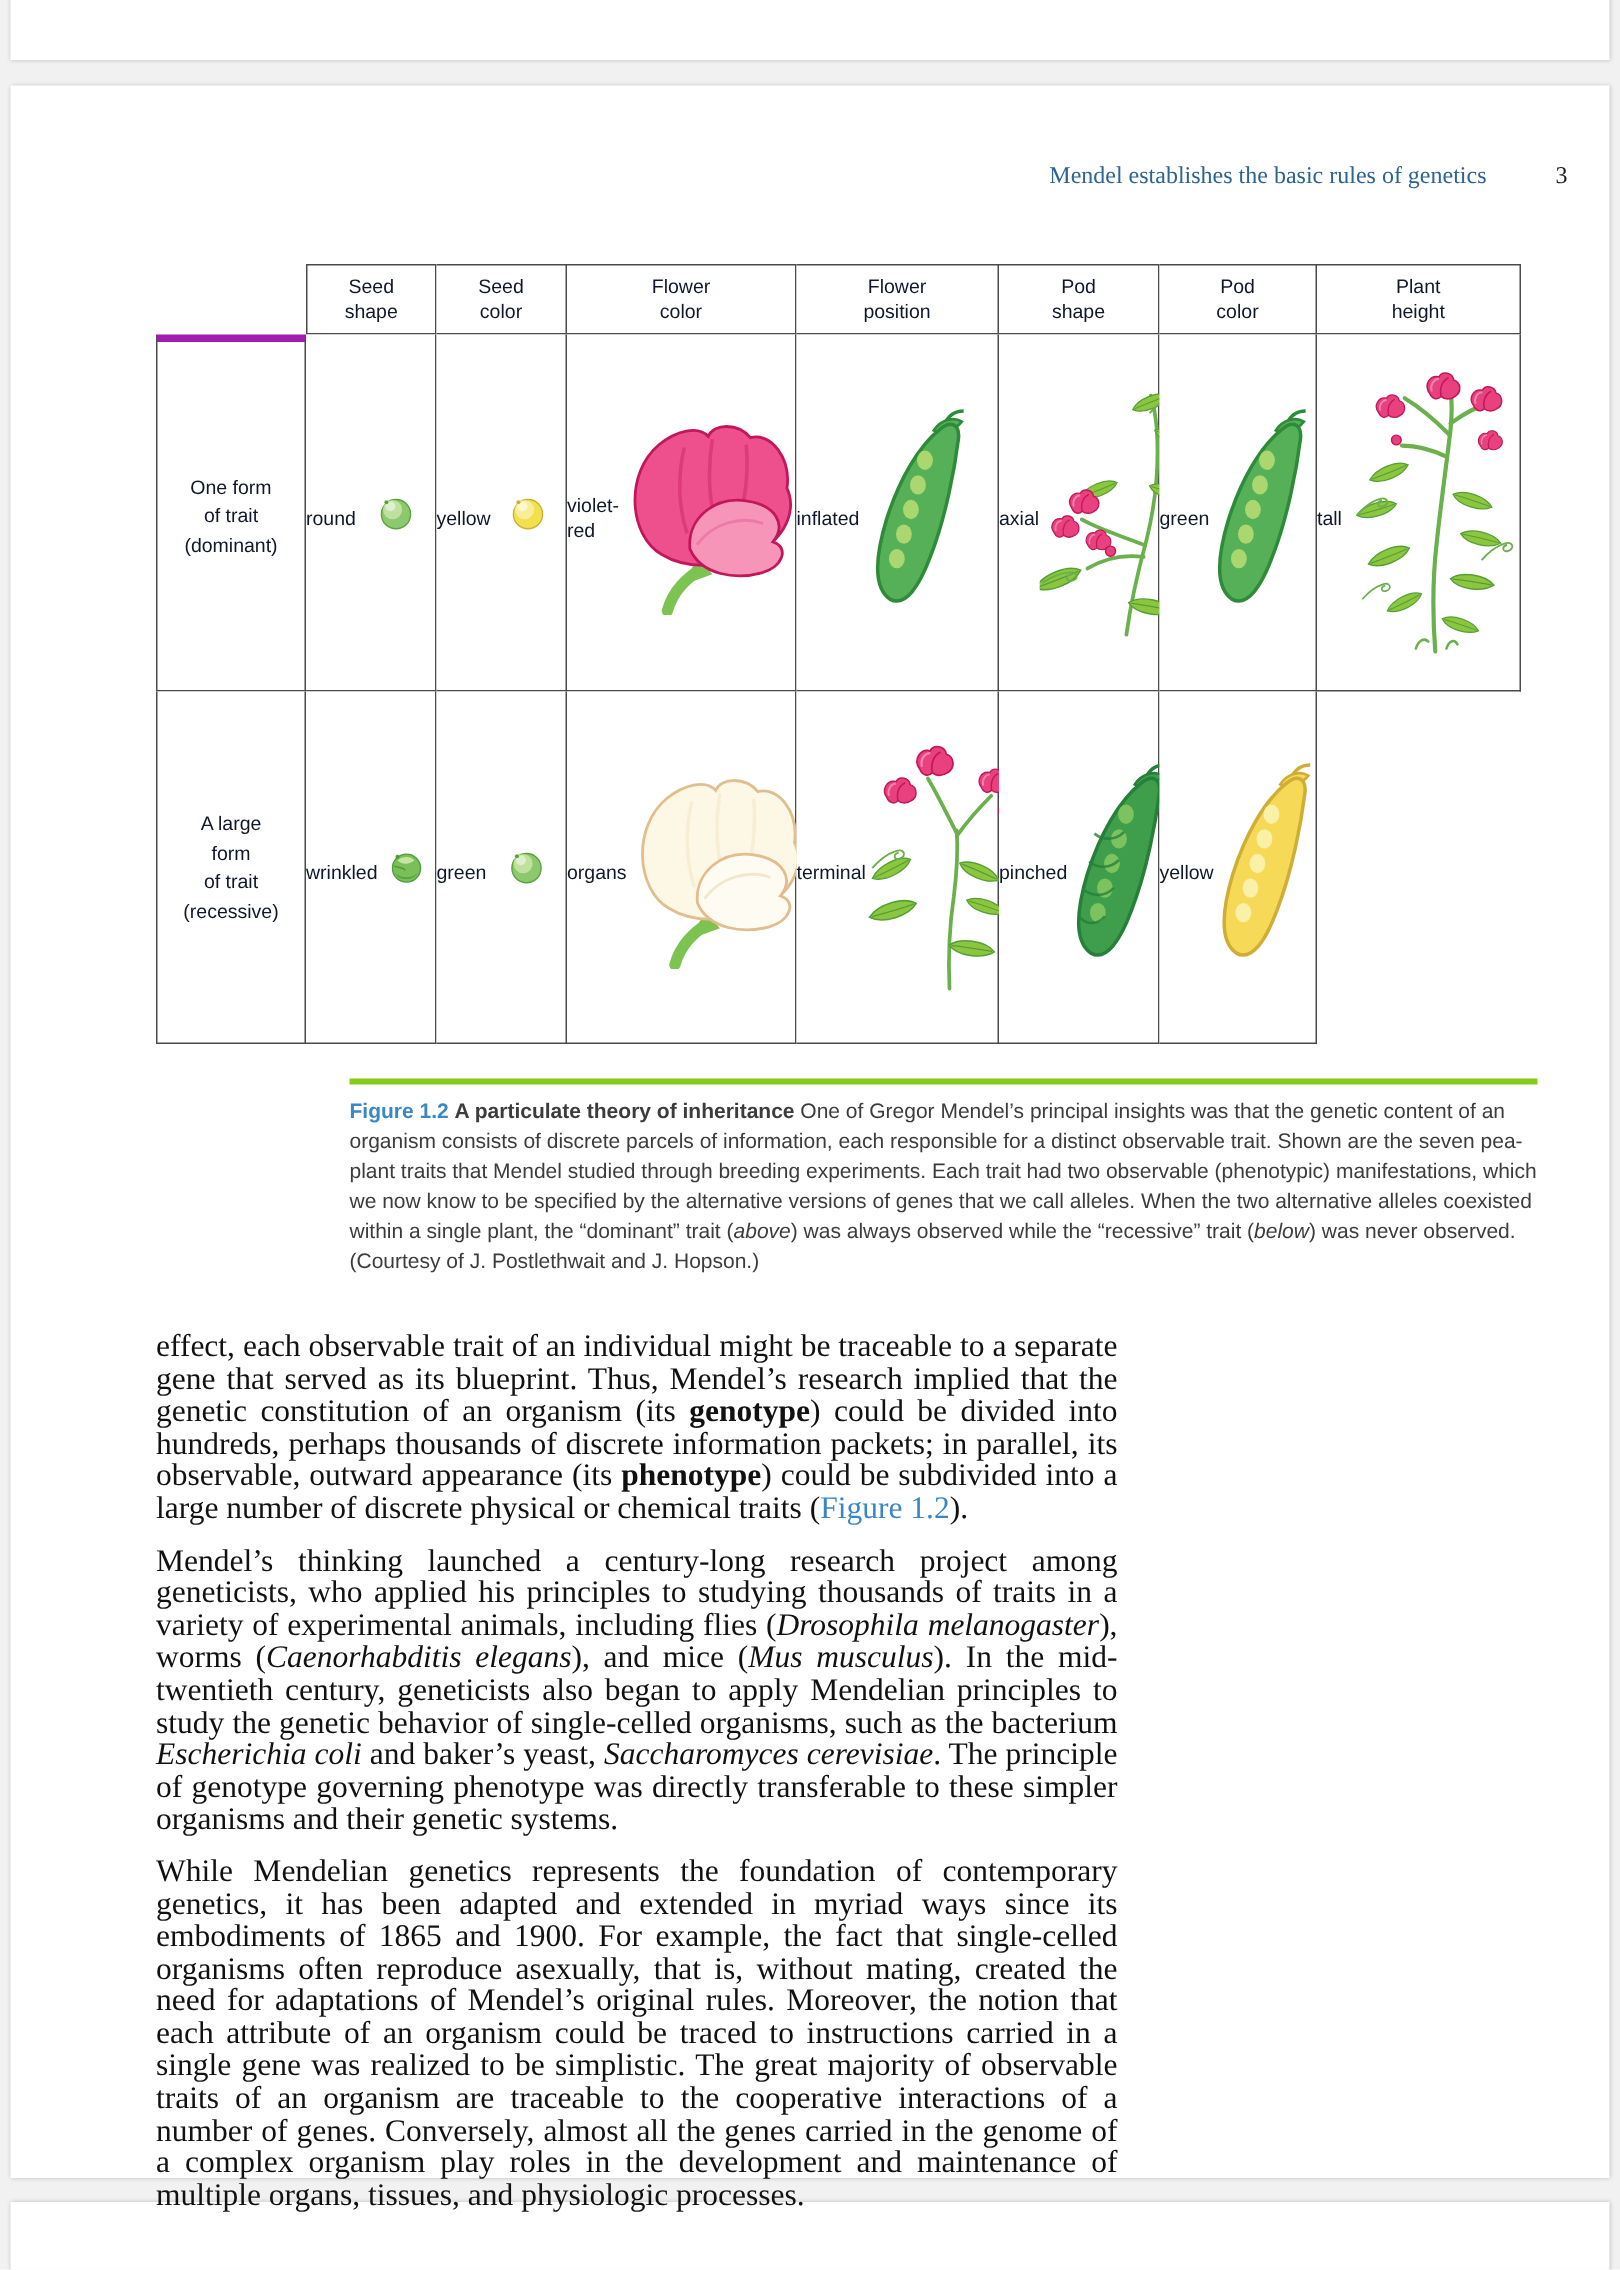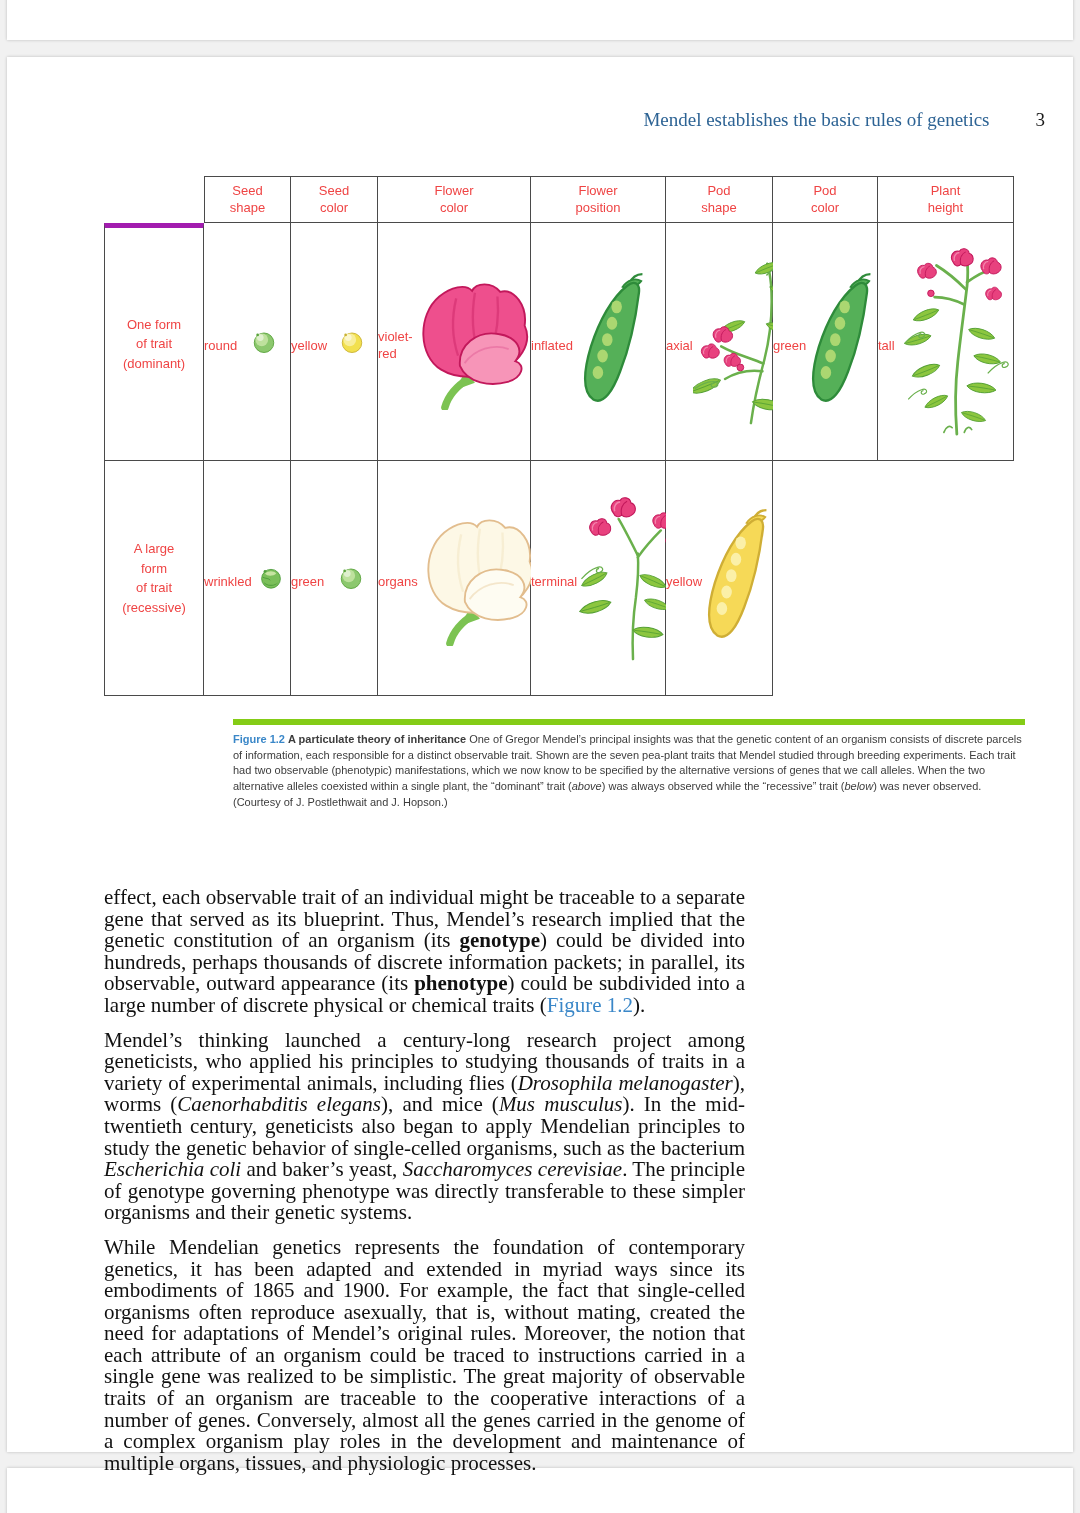--- a/index.html
+++ b/index.html
@@ -8,45 +8,45 @@
          font-family:"Liberation Sans", sans-serif; }
   .page { position:absolute; left:7px; right:7px; background:#ffffff;
           box-shadow:0 0 3px rgba(0,0,0,.22); }
   .page-prev { top:-6px; height:46px; }
   .page-next { top:1468px; height:51px; }
   .page-main { top:57px; height:1395px; }
 
   
   .runhead { position:absolute; top:52px; left:0; right:28px; display:flex;
              justify-content:flex-end; align-items:baseline; gap:46px;
-             font-family:"Liberation Serif", serif; font-size:19px; }
+             font-family:"Liberation Serif", serif; font-size:16px; }
   .rh-title { color:#2d6394; }
   .rh-num { color:#1b1b1b; }
 
   
   .tt { position:absolute; left:97px; top:119px; display:grid;
         grid-template-columns:100px 87px 87px 153px 135px 107px 105px 136px;
         grid-template-rows:47px 238px 235px;
-        font-size:13px; color:#ef4444; line-height:1.3; }
+        font-size:13px; color:#0f172a; line-height:1.3; }
   .tt > div { border-right:1px solid #4a4a4a; border-bottom:1px solid #4a4a4a; background:#fff; }
   .tt .corner { border:none; background:transparent; }
   .tt .hd { border-top:1px solid #4a4a4a; display:flex; align-items:center;
             justify-content:center; text-align:center; white-space:pre-line; }
   .tt .hf, .tt .lbl { border-left:1px solid #4a4a4a; }
   .tt .lbl { display:flex; align-items:center; justify-content:center;
              text-align:center; white-space:pre-line; line-height:1.5; }
   .tt .lbl.r1 { border-top:5px solid #a21caf; }
   .tt .cell { display:flex; flex-direction:row; align-items:center; }
   .tt .val { padding-top:9px; }
   .tt .artbox { flex:1; display:flex; align-items:center; justify-content:center; width:100%; }
 
   
   .caption { position:absolute; left:226px; top:662px; width:792px;
-             border-top:6px solid #84cc16; padding-top:7px;
-             font-size:11px; line-height:1.43; color:#3c3c3c; }
+             border-top:4px solid #84cc16; padding-top:7px;
+             font-size:14px; line-height:1.43; color:#3c3c3c; }
   .blue-bold { color:#3a87c8; font-weight:bold; }
   .bold { font-weight:bold; }
   .italic { font-style:italic; }
   .blue { color:#3a87c8; }
 
   
   .bodycopy { position:absolute; left:97px; top:830px; width:641px;
               font-family:"Liberation Serif", serif; font-size:21px;
               line-height:21.6px; color:#111; text-align:justify; }
   .bodycopy p { margin:0 0 13px 0; }
@@ -347,20 +347,28 @@
     </div>
     <div class="cell">
       <div class="val">terminal</div>
       <div class="artbox">
           <svg width="112" height="168">
             <use href="#sym-sprig-terminal" width="112" height="168"></use>
           </svg>
         </div>
     </div>
     <div class="cell">
+      <div class="val">pinched</div>
+      <div class="artbox">
+          <svg width="82" height="142" style="--pod-fill:#3f9e4b;--pod-spot:#7cc25e;--pod-line:#27803a">
+            <use href="#sym-pod-pinched" width="82" height="142"></use>
+          </svg>
+        </div>
+    </div>
+    <div class="cell">
       <div class="val">yellow</div>
       <div class="artbox">
           <svg width="82" height="142" style="--pod-fill:#f6d957;--pod-spot:#fbf0a8;--pod-line:#cfae35">
             <use href="#sym-pod" width="82" height="142"></use>
           </svg>
         </div>
     </div>
   </div>
 
   <div class="caption">

